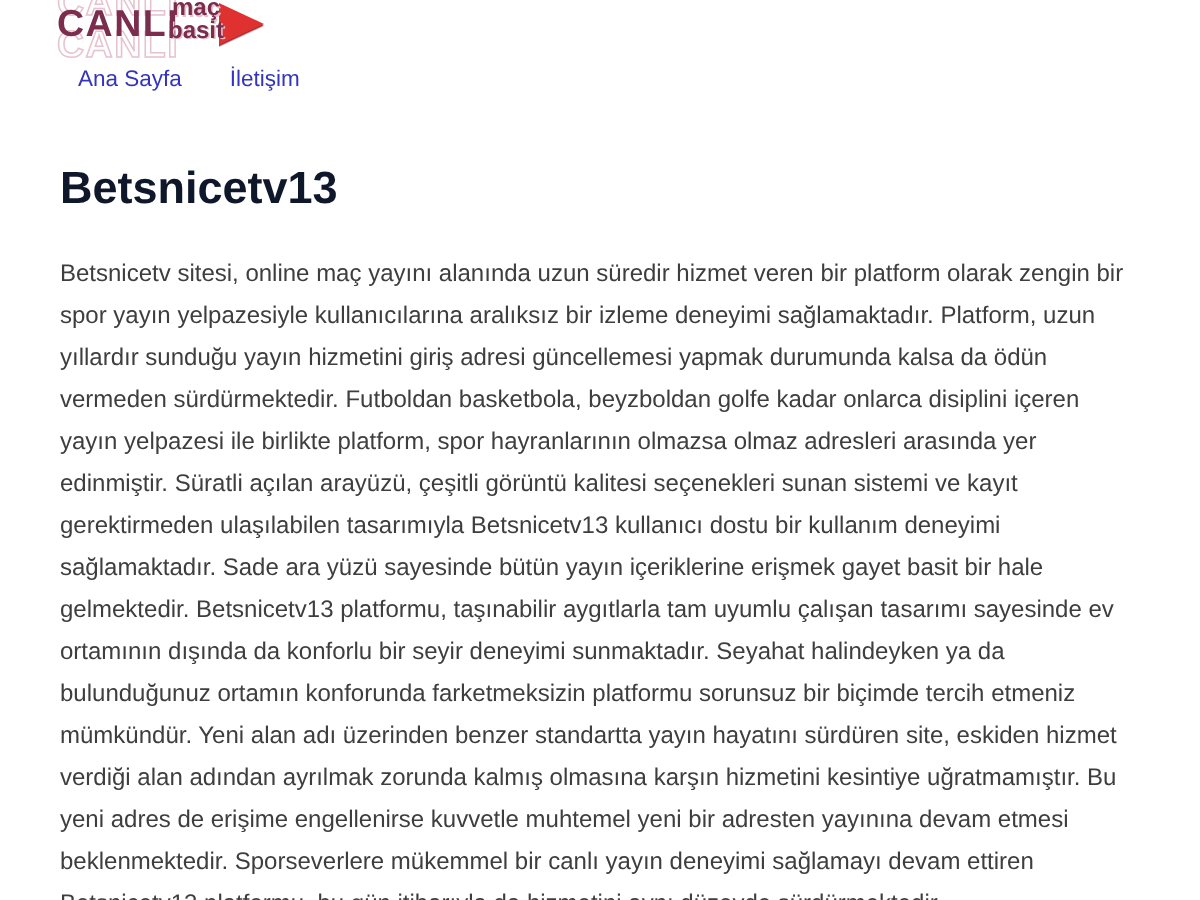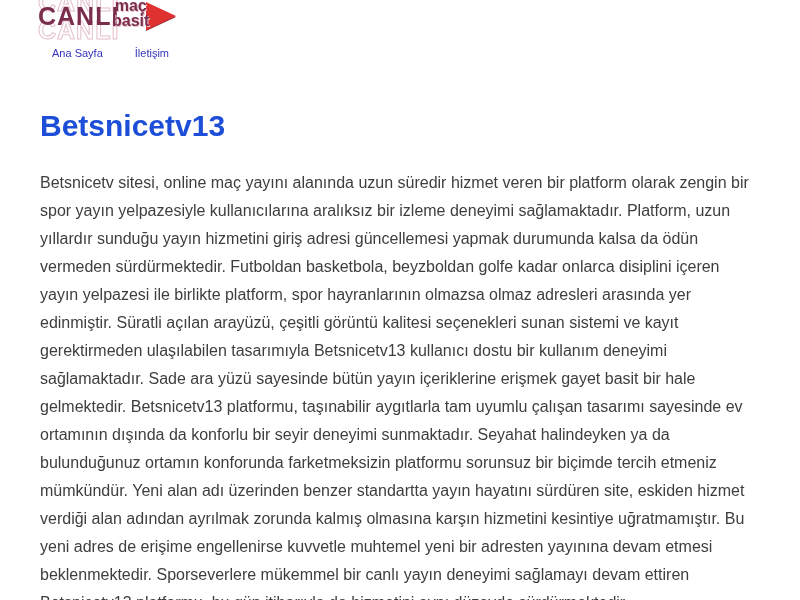--- a/index.html
+++ b/index.html
@@ -72,34 +72,34 @@
 
   
   .nav {
     padding: 6px 0 0 14px;
     display: flex;
     gap: 32px;
   }
   .nav a {
     color: #3434bd;
     text-decoration: none;
-    font-size: 11px;
+    font-size: 15px;
     line-height: 18px;
     cursor: pointer;
   }
 
   
   .main {
     padding: 0 40px;
   }
   .page-title {
     margin: 47px 0 0 0;
     font-size: 30px;
     font-weight: 700;
-    color: #1d4ed8;
+    color: #0f172a;
     letter-spacing: 0;
   }
   .article-text {
     margin: 26px 0 0 0;
     width: 722px;
     font-size: 16px;
     line-height: 28px;
     color: #3e3e3e;
     letter-spacing: 0;
   }

